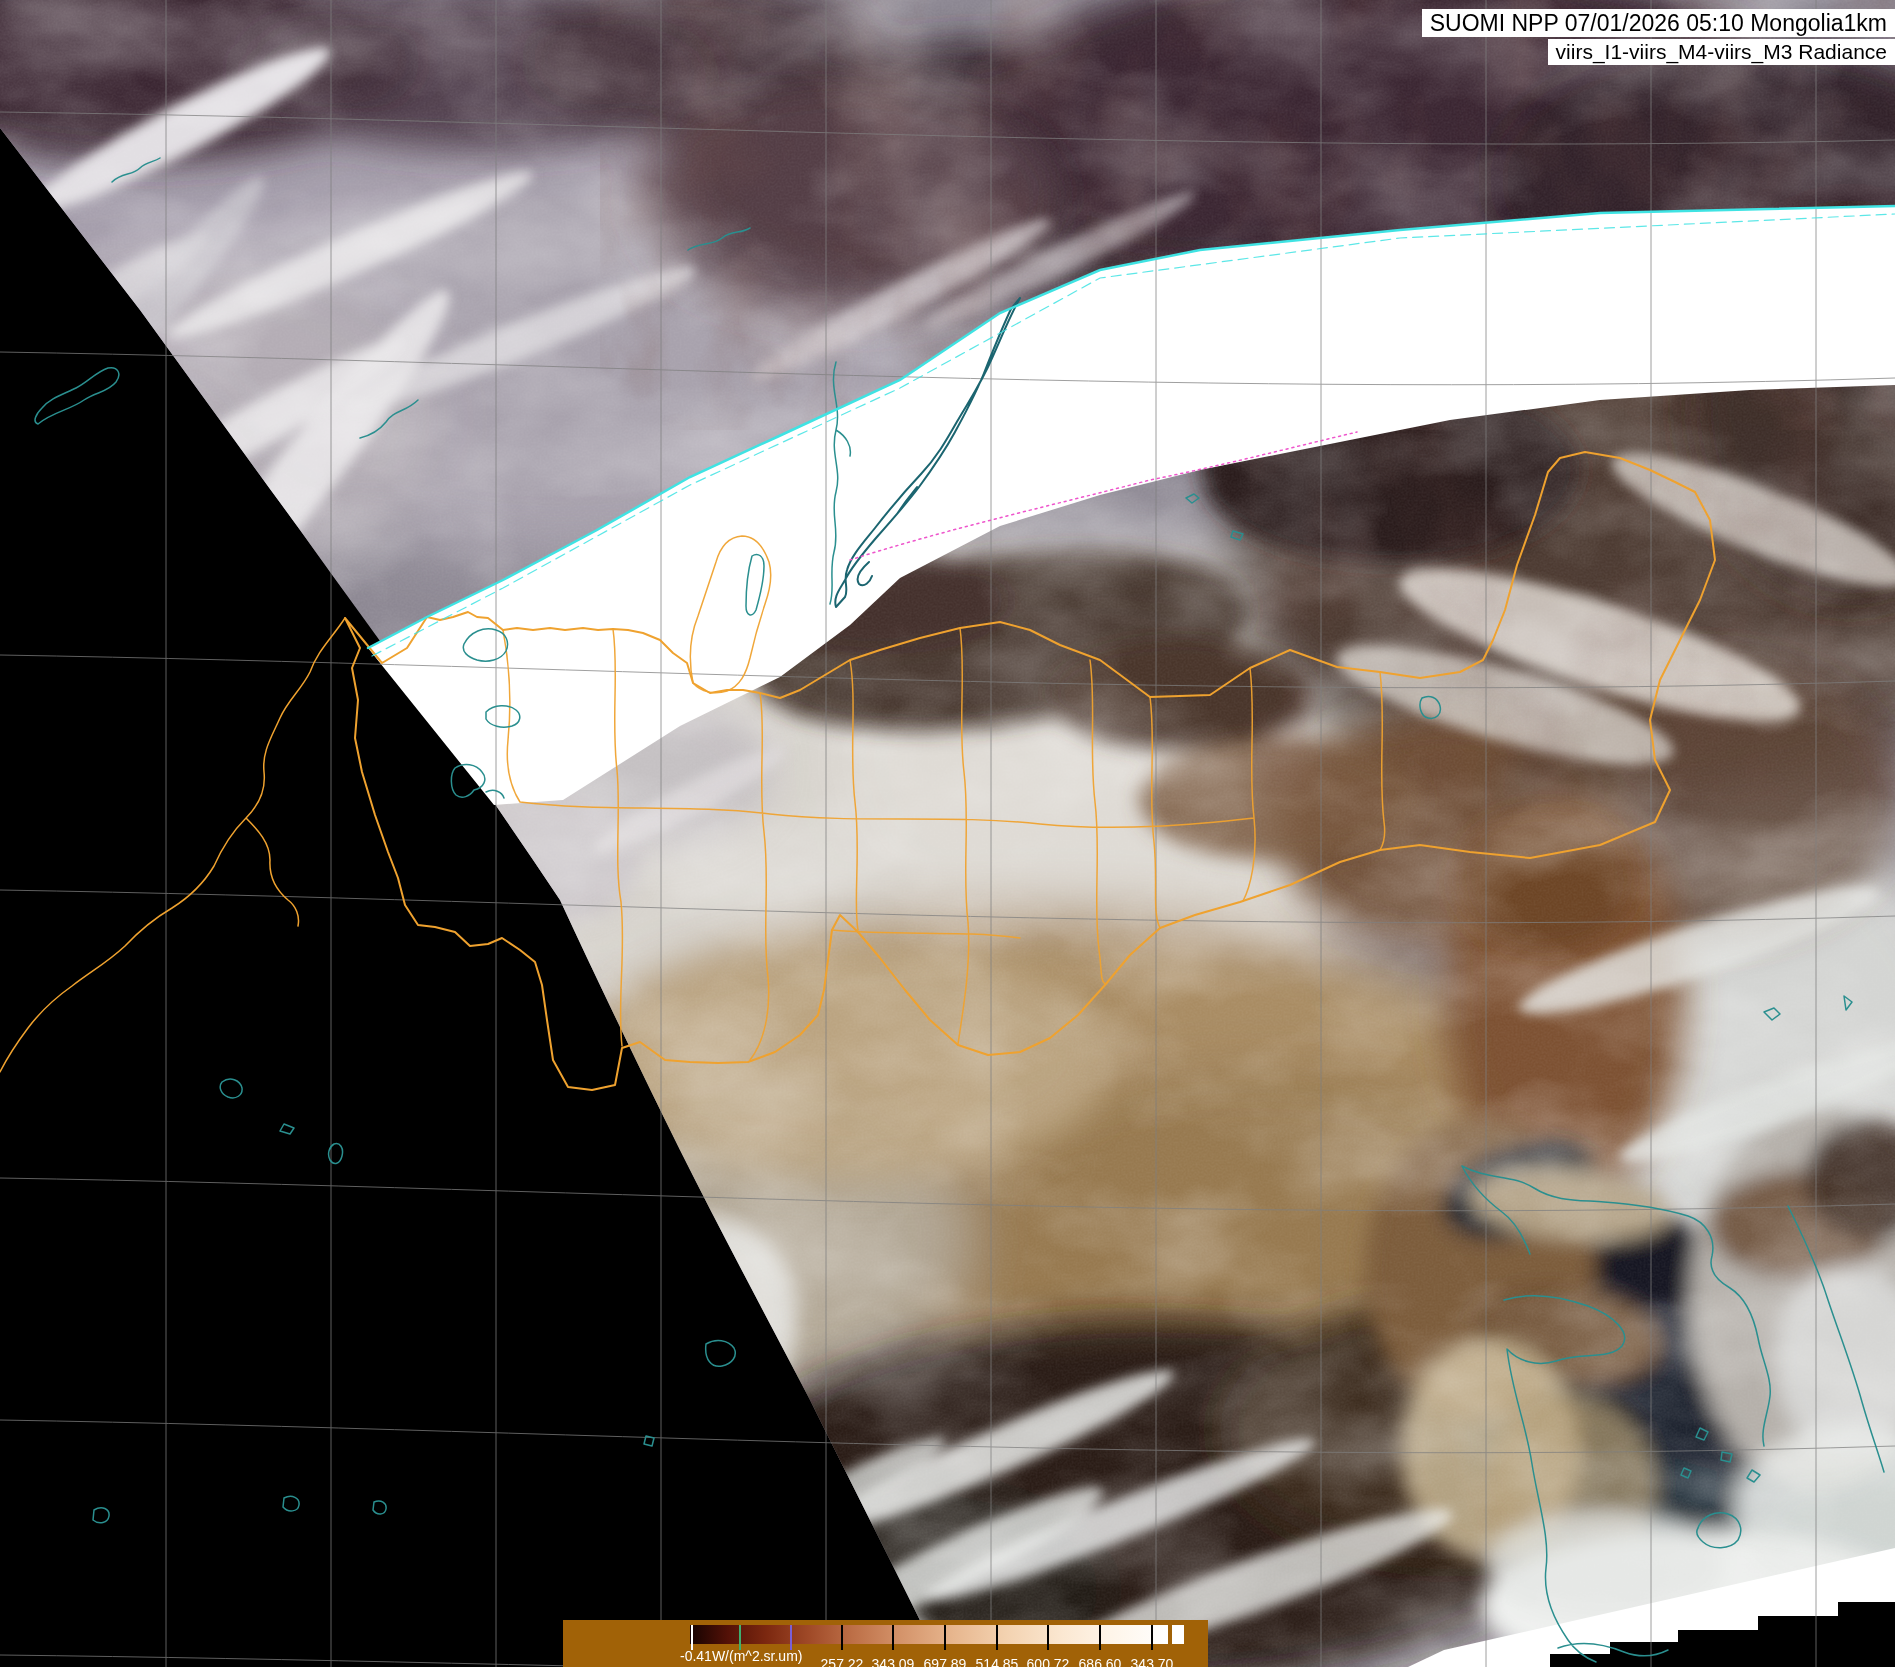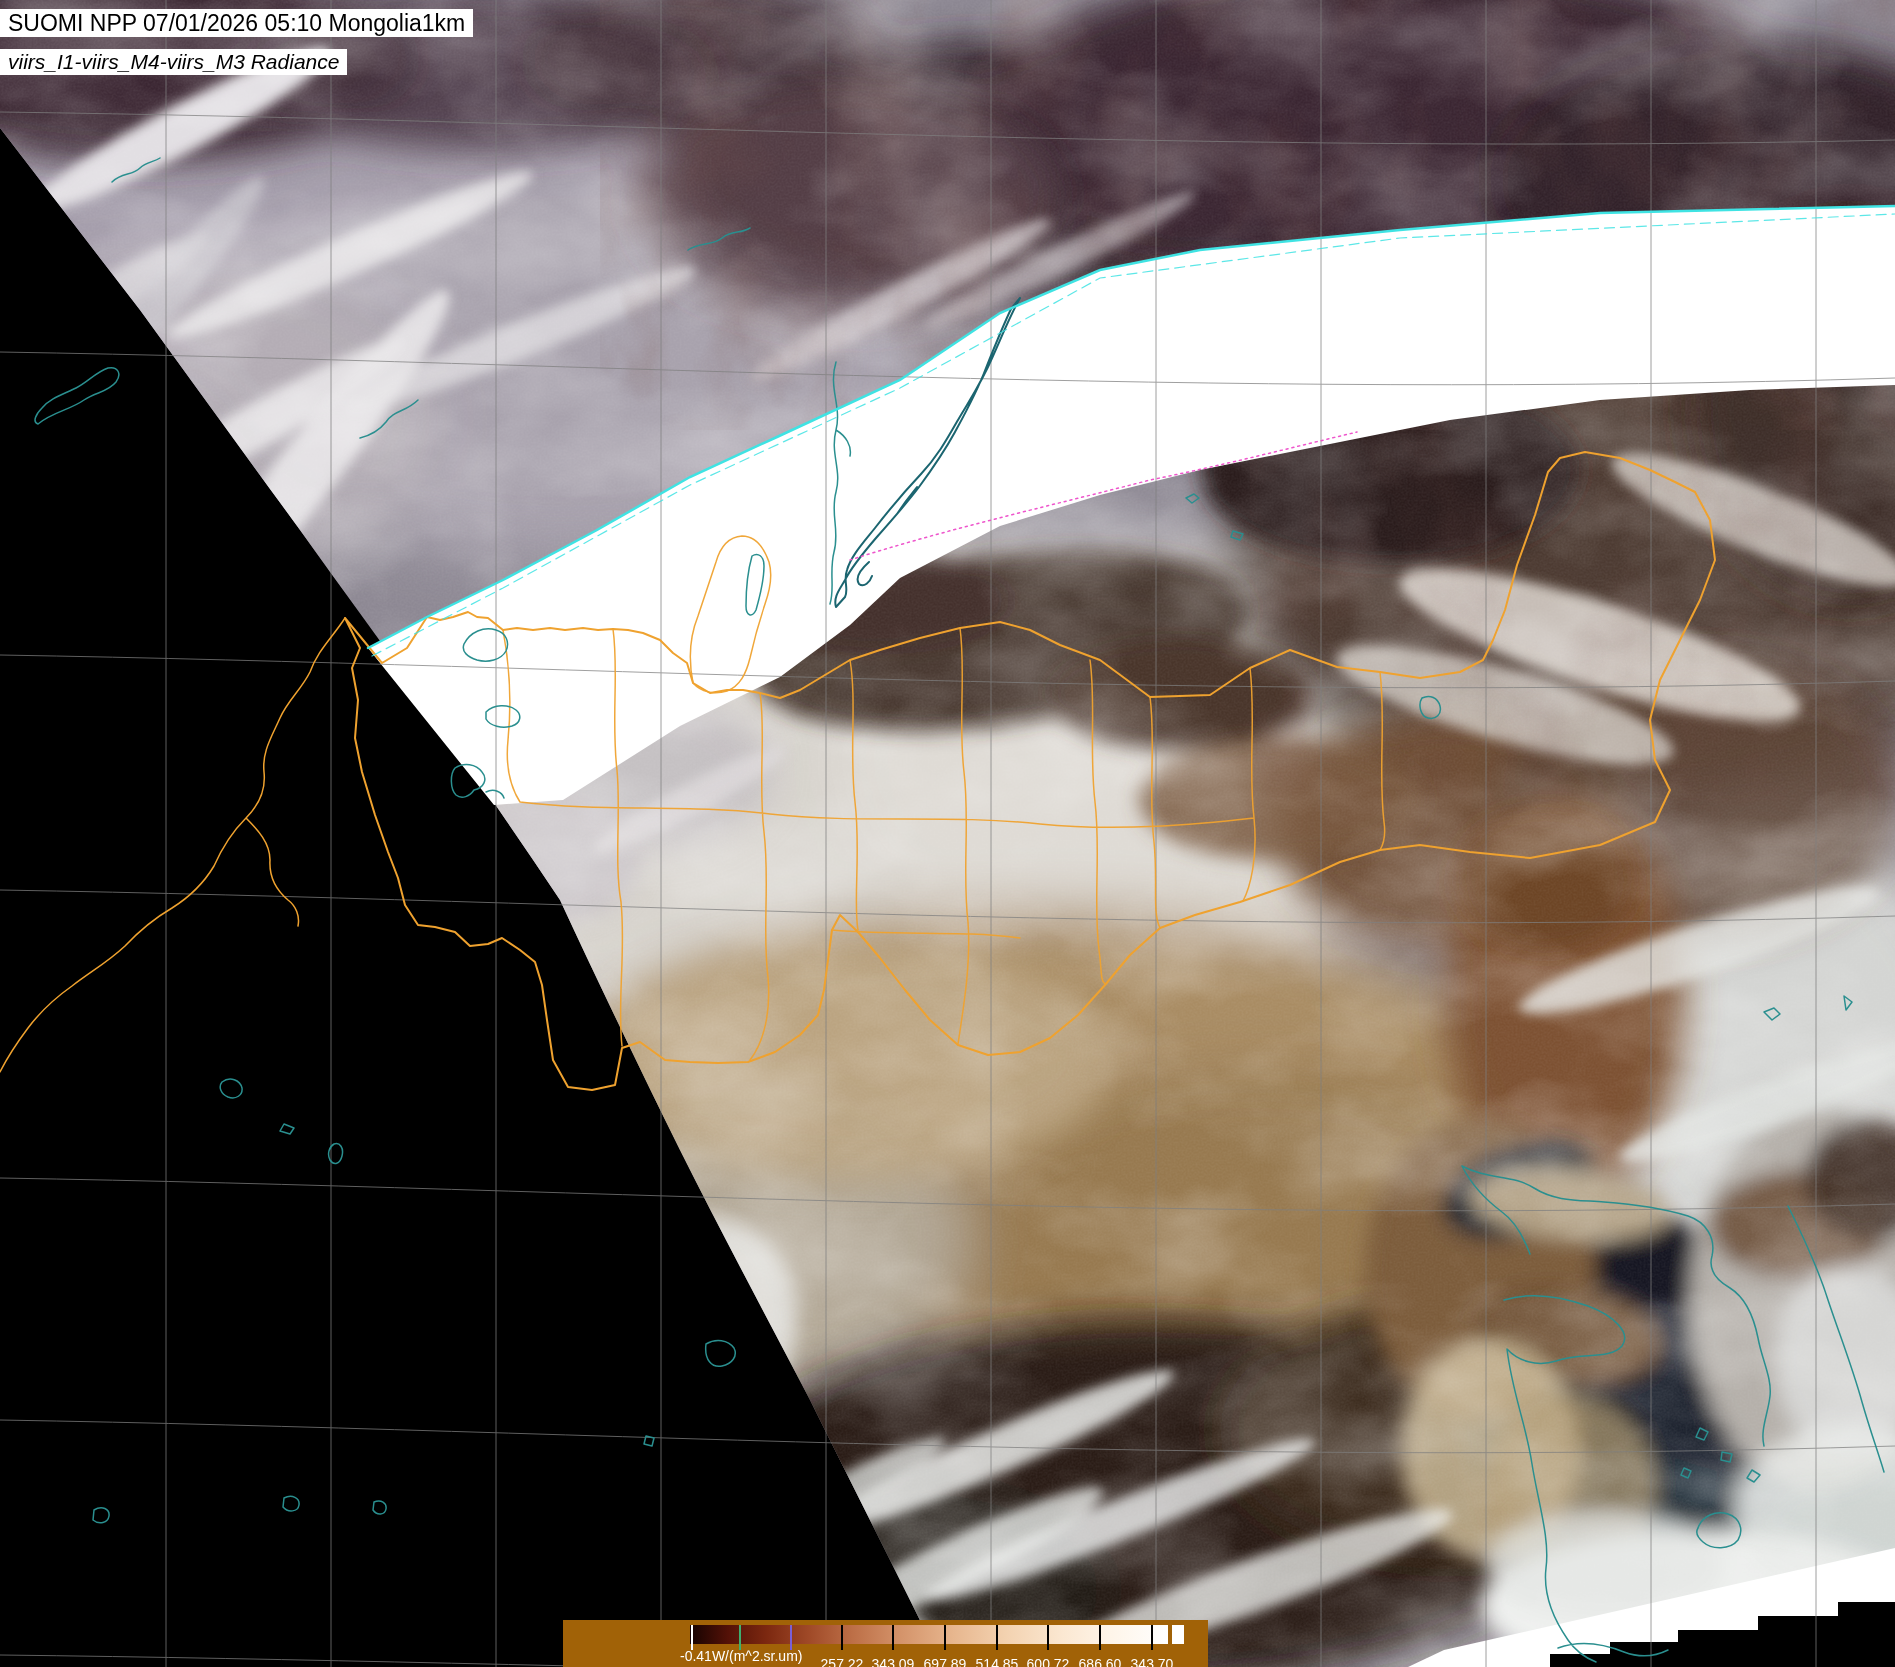--- a/index.html
+++ b/index.html
@@ -2,27 +2,27 @@
 <html><head>
 <meta charset="utf-8">
 <style>
   html,body{margin:0;padding:0;background:#000;}
   .stage{
     position:relative;width:1895px;height:1667px;overflow:hidden;background:#000;
     font-family:"Liberation Sans",sans-serif;
   }
   .map-svg{position:absolute;left:0;top:0;width:1895px;height:1667px;display:block;}
   
-  .title-wrap{position:absolute;left:0;right:0;top:9px;text-align:left;z-index:20;pointer-events:none;}
+  .title-wrap{position:absolute;left:0;right:0;top:9px;text-align:right;z-index:20;pointer-events:none;}
   .title-line{display:inline-block;background:#ffffff;color:#000000;
     padding:2px 8px 1px 8px;line-height:1.08;white-space:nowrap;}
   .title-line.l1{font-size:23px;}
   .title-line.l2{font-size:21px;margin-top:0px;}
   .title-row{height:29px;}
-  .title-row.r2{height:26px;margin-top:11px;font-style:italic;}
+  .title-row.r2{height:26px;margin-top:1px;}
   
   .cbar{position:absolute;left:563px;top:1620px;width:645px;height:47px;background:#a16207;z-index:20;}
   .cbar-bar{position:absolute;left:127px;top:5px;width:478px;height:19px;
     background:linear-gradient(to right,
       #150301 0%, #541107 8%, #7c2810 16%, #a04a28 25%, #bd6f47 34%,
       #d4936a 44%, #e7b68e 55%, #f3d2b0 66%, #fbe8d2 78%, #fef5e9 88%, #ffffff 100%);}
   .cbar-cap{position:absolute;left:609px;top:5px;width:12px;height:19px;background:#ffffff;}
   .cbar-tick{position:absolute;top:5px;width:2px;height:25px;}
   .cbar-labels{position:absolute;left:0;top:28px;width:100%;height:18px;color:#ffffff;font-size:14px;}
   .cbar-unit{position:absolute;left:117px;top:0;white-space:nowrap;}

